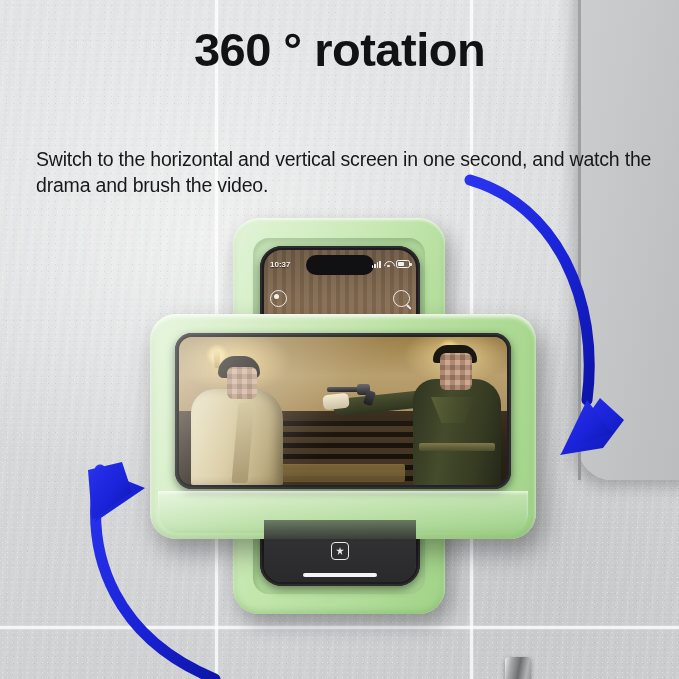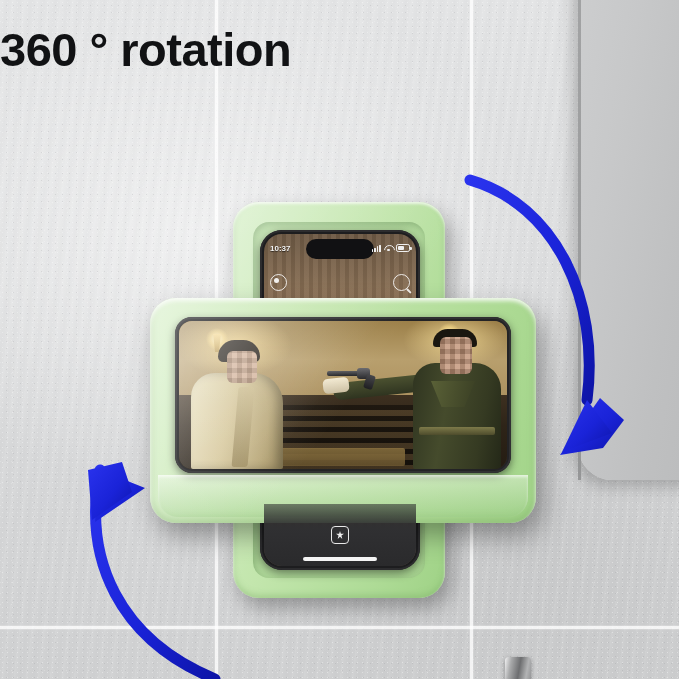--- a/index.html
+++ b/index.html
@@ -80,20 +80,21 @@
     background: linear-gradient(180deg, #9b9c9d, #8e8f90);
     opacity: .85;
   }
 
   
   .title {
     position: absolute;
     left: 0;
     right: 0;
     top: 26px;
+    text-align: center;
     font-size: 47px;
     font-weight: 700;
     letter-spacing: -0.5px;
     color: #111214;
     line-height: 1;
   }
   .subtitle {
     position: absolute;
     left: 0;
     right: 0;
@@ -120,21 +121,21 @@
   .arrows {
     position: absolute;
     inset: 0;
     pointer-events: none;
   }
 
   
   .product {
     position: absolute;
     left: 138px;
-    top: 202px;
+    top: 218px;
     width: 410px;
     height: 412px;
   }
 
   
   .frame-v {
     position: absolute;
     left: 95px;
     top: 0px;
     width: 212px;
@@ -614,20 +615,21 @@
     <div class="wall-streak"></div>
     <div class="grout v" style="left:215px;"></div>
     <div class="grout v" style="left:470px;"></div>
     <div class="grout h" style="top:626px;"></div>
   </div>
 
   <div class="cabinet"></div>
   <div class="cabinet-edge"></div>
 
   <div class="title">360 ° rotation</div>
+  <div class="desc">Switch to the horizontal and vertical screen in one second, and watch the drama and brush the video.</div>
 
   <div class="product">
 
     <div class="frame-v">
       <div class="frame-v-inner"></div>
       <div class="glass-v"></div>
     </div>
 
     <div class="phone-v">
       <div class="phone-v-screen"></div>

